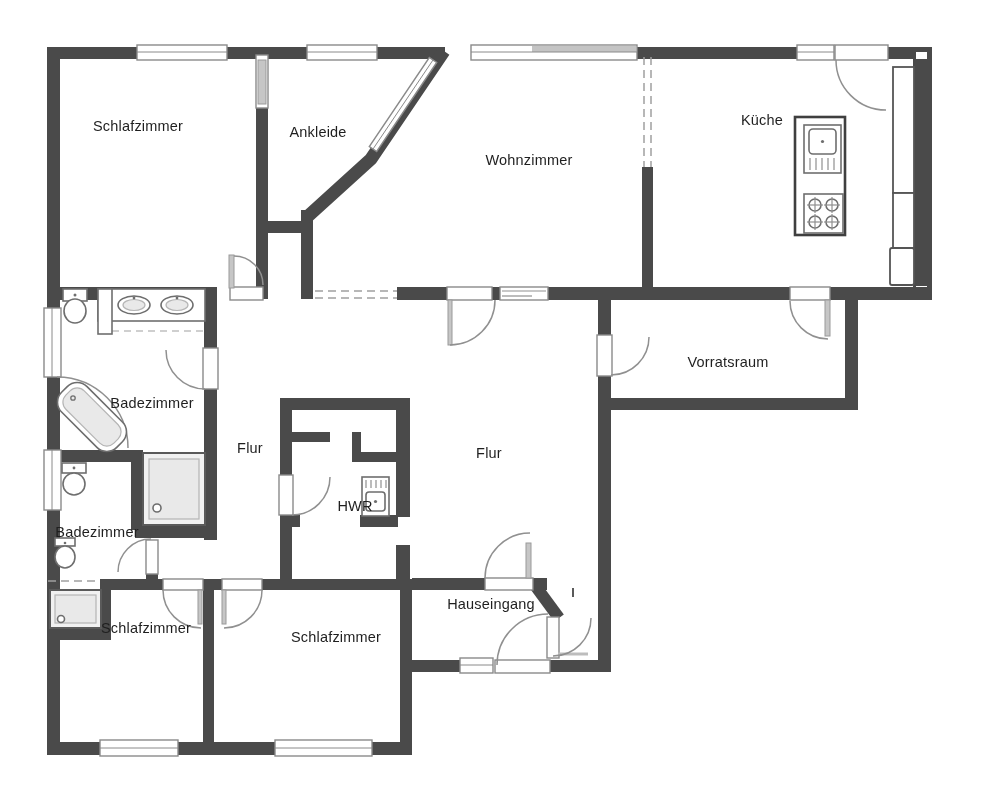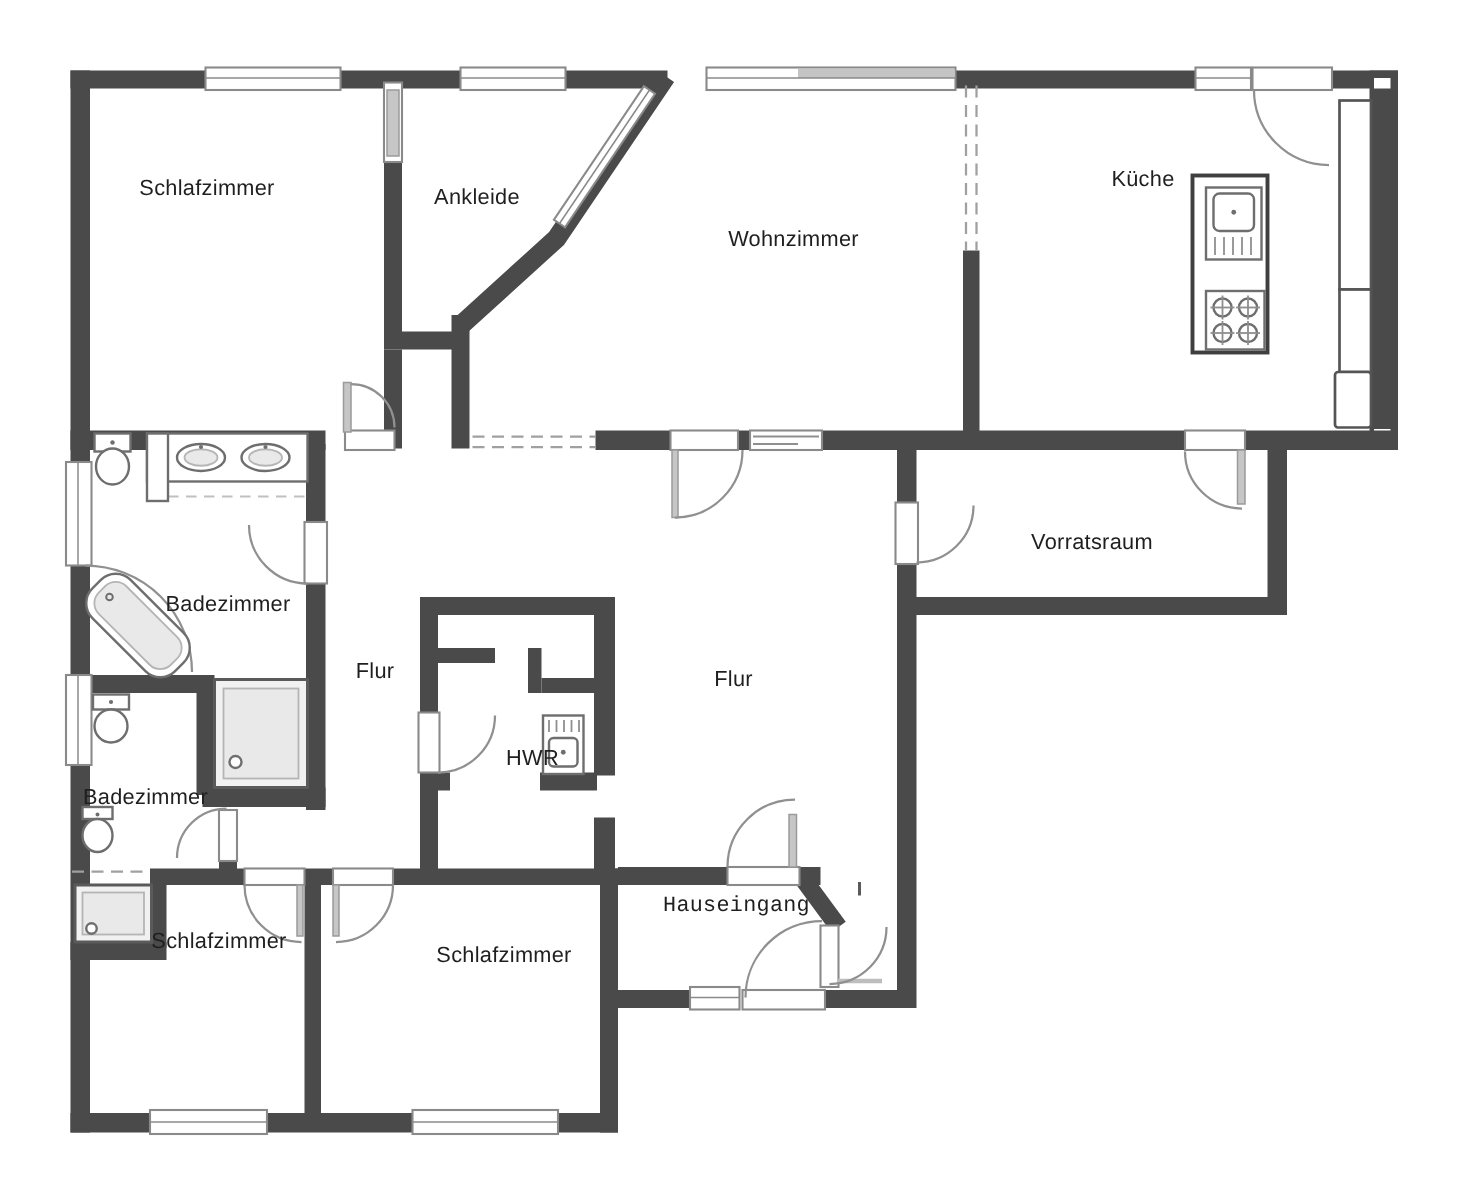--- a/index.html
+++ b/index.html
@@ -361,14 +361,14 @@
   <div class="room-label" style="left:529px;top:119px;margin-top:41px;">Wohnzimmer</div>
   <div class="room-label" style="left:762px;top:120px;">Küche</div>
   <div class="room-label" style="left:728px;top:362px;">Vorratsraum</div>
   <div class="room-label" style="left:152px;top:403px;">Badezimmer</div>
   <div class="room-label" style="left:250px;top:448px;">Flur</div>
   <div class="room-label" style="left:489px;top:453px;">Flur</div>
   <div class="room-label" style="left:355px;top:506px;">HWR</div>
   <div class="room-label" style="left:97px;top:532px;">Badezimmer</div>
   <div class="room-label" style="left:146px;top:628px;">Schlafzimmer</div>
   <div class="room-label" style="left:336px;top:637px;">Schlafzimmer</div>
-  <div class="room-label" style="left:491px;top:604px;font-family:Liberation Mono, monospace;">Hauseingang</div>
+  <div class="room-label" style="left:491px;top:604px;">Hauseingang</div>
 </div>
 
 </body></html>

